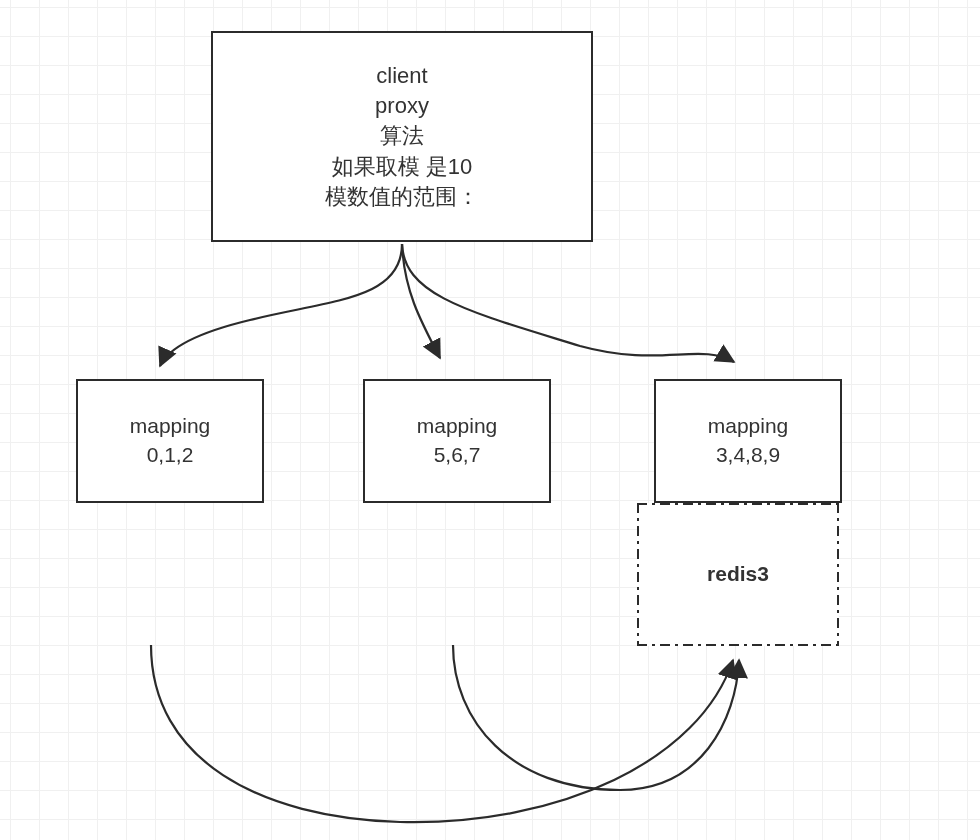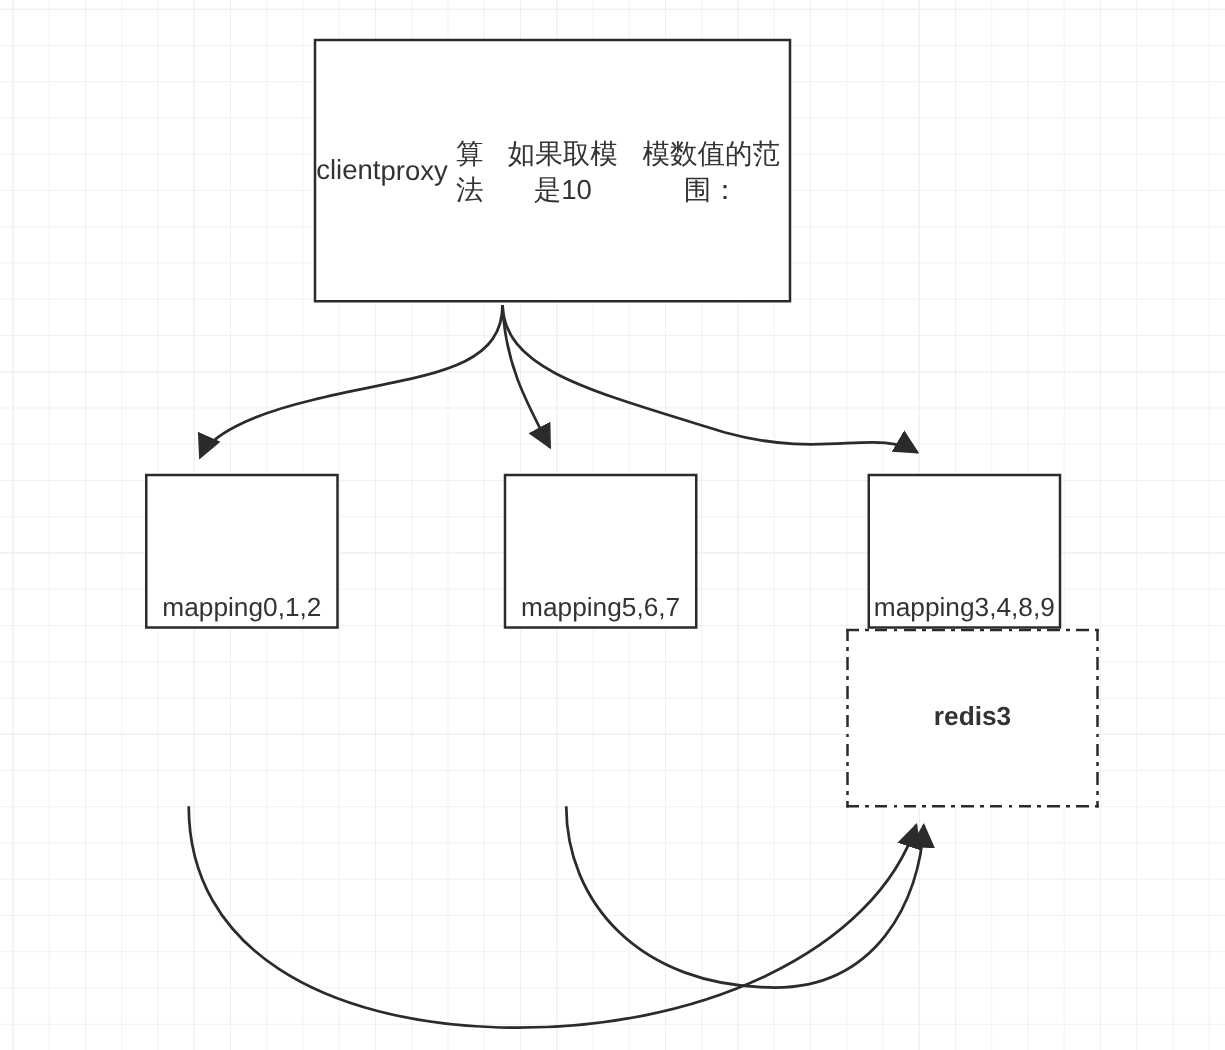--- a/index.html
+++ b/index.html
@@ -36,27 +36,26 @@
     top: 0;
     width: 980px;
     height: 840px;
     pointer-events: none;
   }
   .node {
     position: absolute;
     box-sizing: border-box;
     background: #ffffff;
     display: flex;
-    flex-direction: row;
+    flex-direction: column;
     align-items: center;
     justify-content: center;
     text-align: center;
     color: #333333;
     line-height: 1.28;
-    margin-left: 40px;
   }
   .node.solid {
     border: 2px solid #2b2b2b;
   }
   .node.dashdot {
     border: 2px dashed #2b2b2b;
     border-style: dashed;
   }
   
   .node.dashdot {
@@ -73,25 +72,24 @@
   }
   #client-box {
     left: 211px;
     top: 31px;
     width: 382px;
     height: 211px;
     font-size: 22px;
   }
   #client-box .line { display: block; }
   .mapping-box {
-    width: 155px;
+    width: 188px;
     height: 124px;
     font-size: 21px;
     z-index: 3;
-    align-items: flex-end;
   }
   #mapping-box-1 { left: 76px;  top: 379px; }
   #mapping-box-2 { left: 363px; top: 379px; }
   #mapping-box-3 { left: 654px; top: 379px; }
   .redis-box {
     width: 202px;
     height: 143px;
     font-size: 21px;
     z-index: 2;
   }

